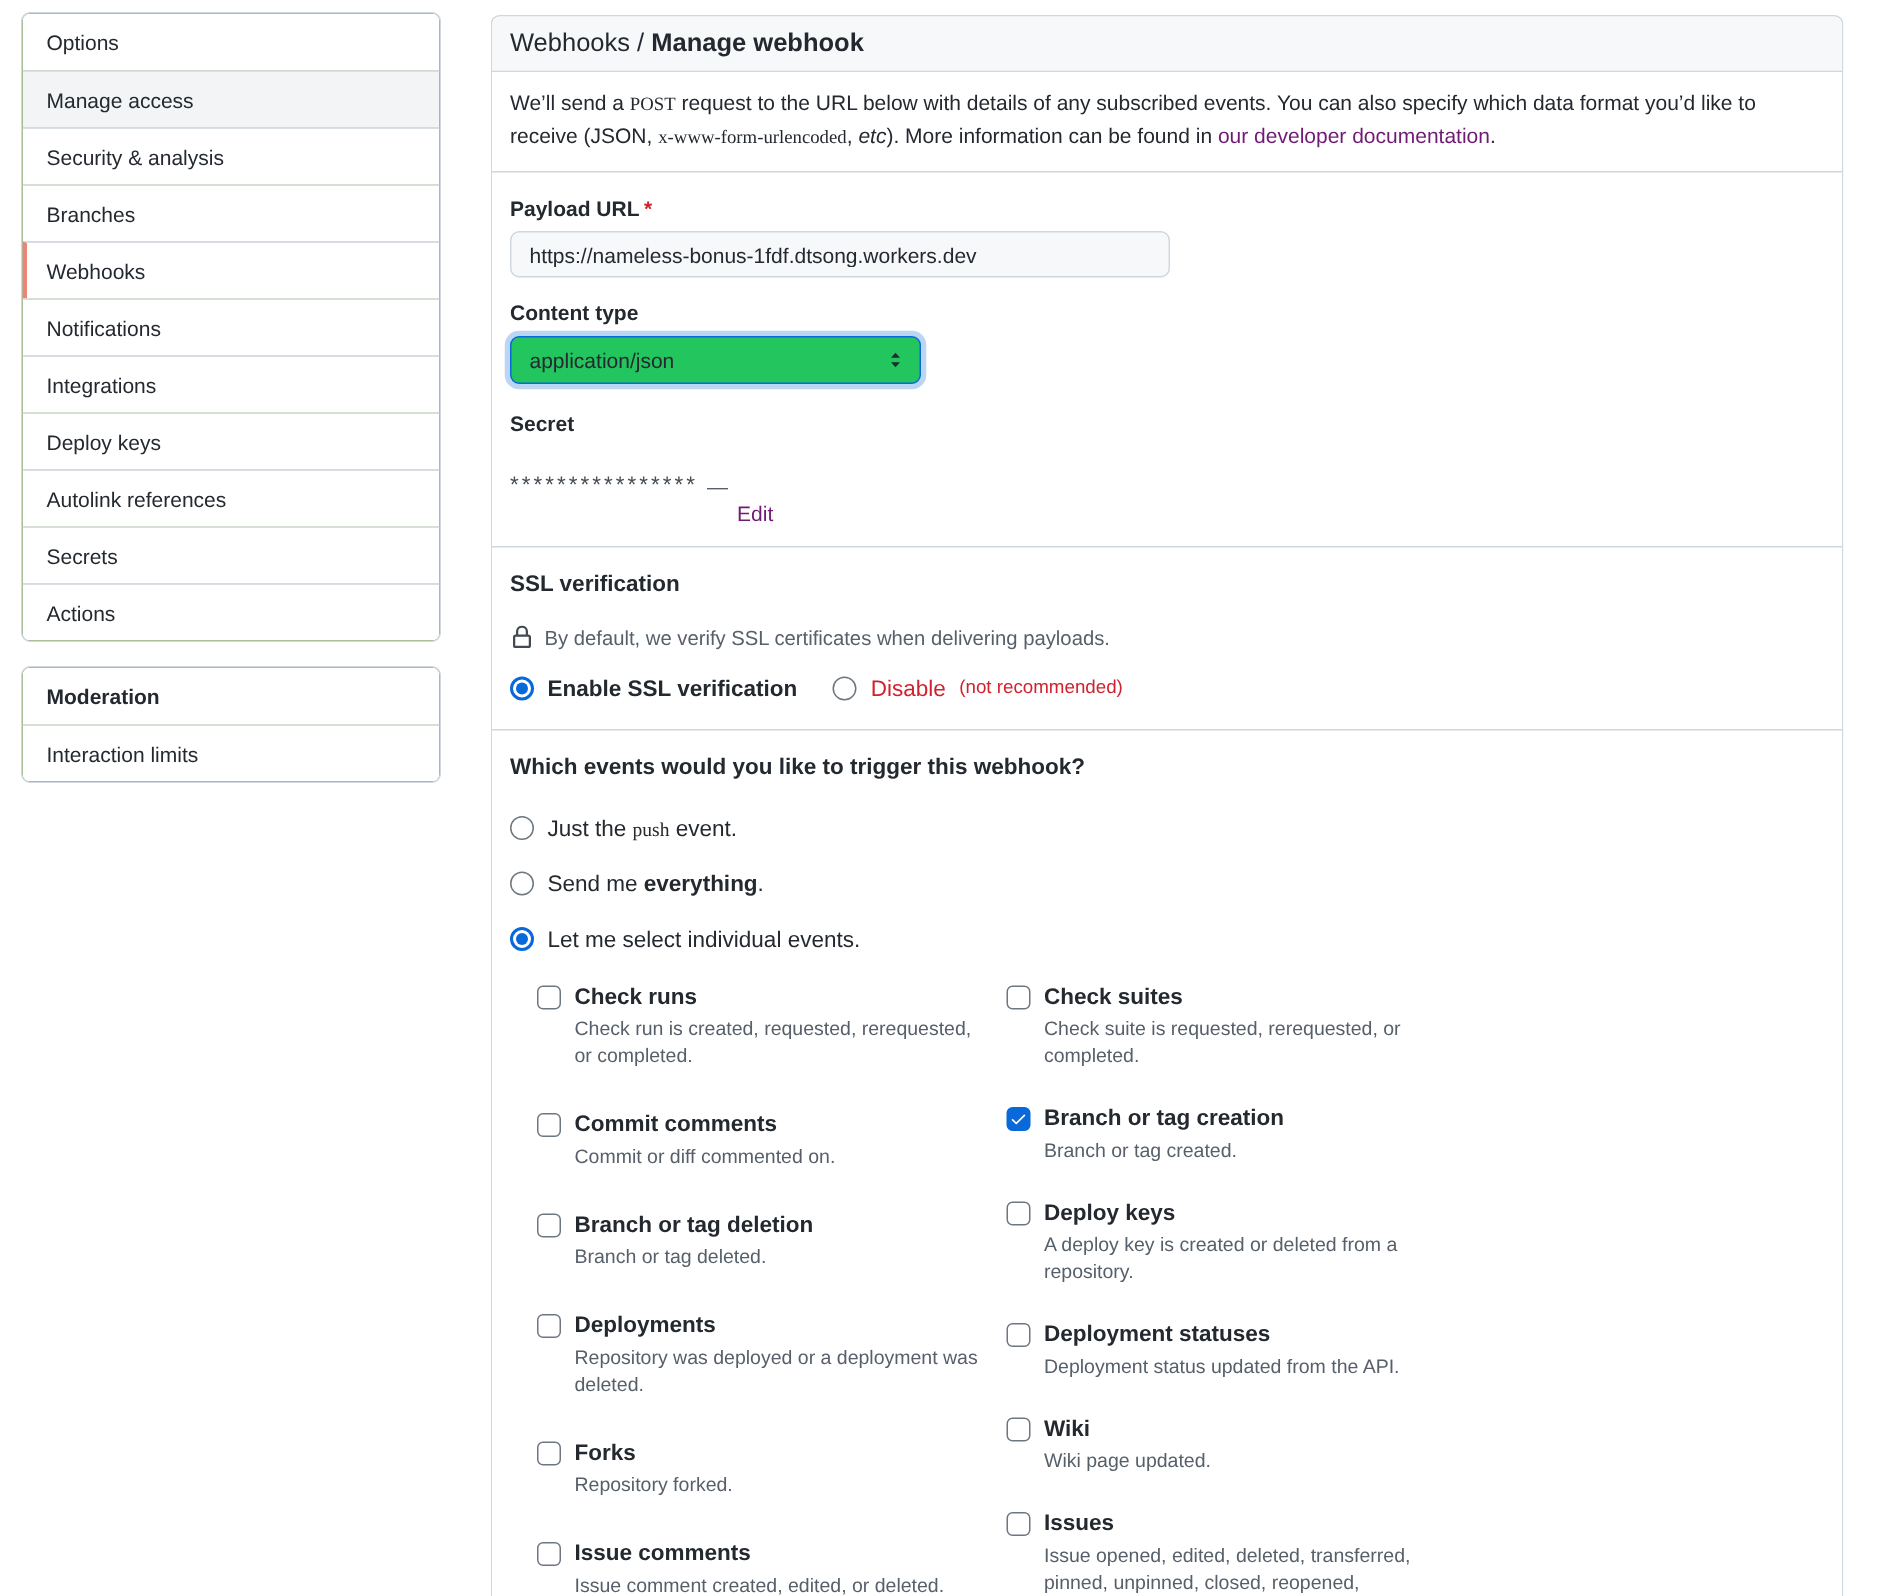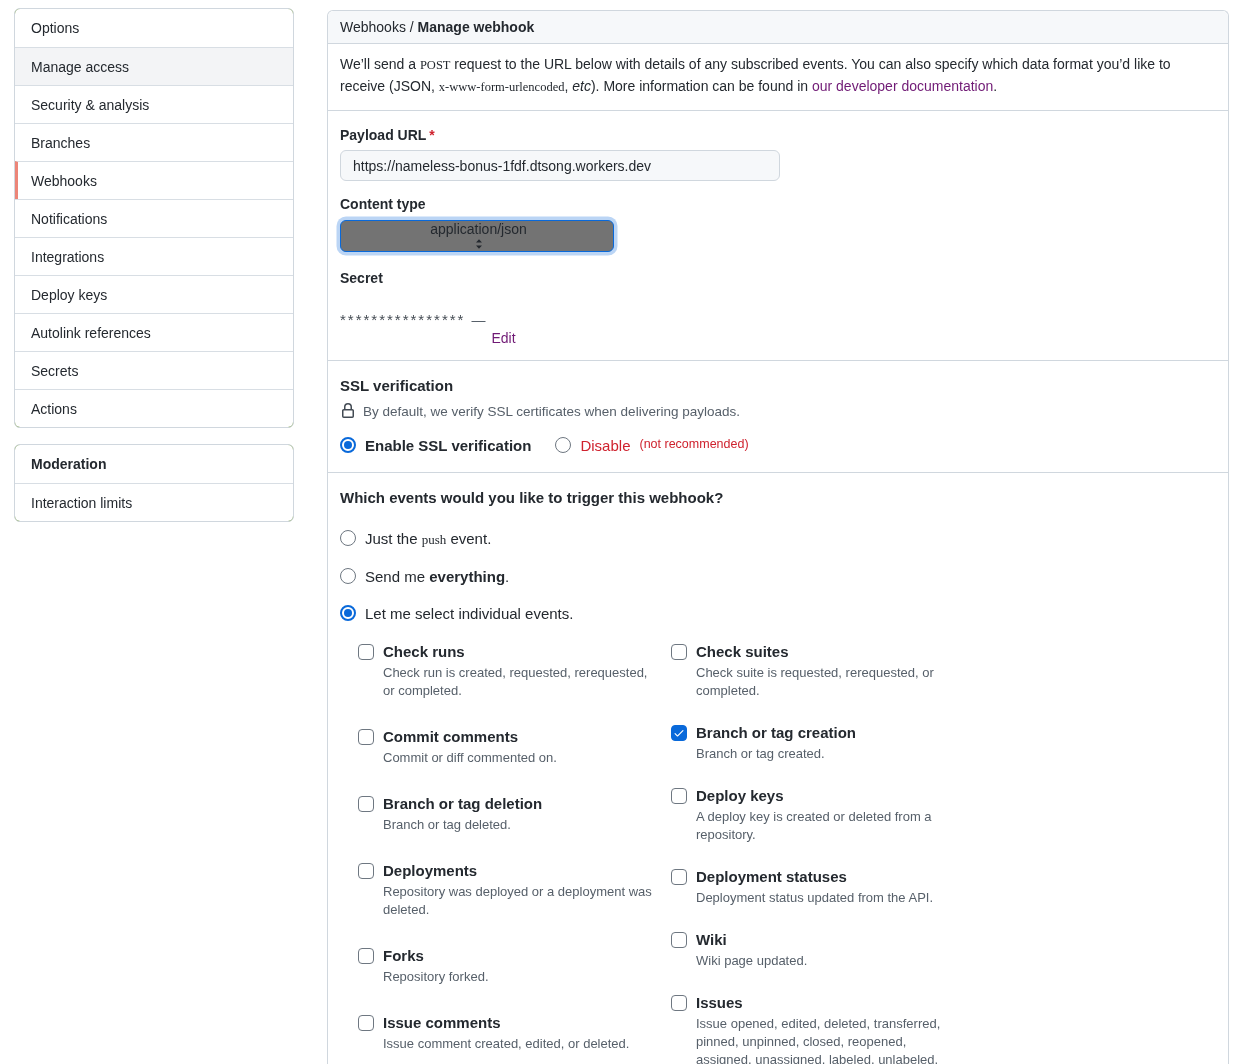--- a/index.html
+++ b/index.html
@@ -46,21 +46,21 @@
     border-bottom:none;
     border-radius:6px 6px 0 0;
     background:#fff;
     min-height:1100px;
   }
   .panel-header {
     background:#f6f8fa;
     border-bottom:1px solid #d0d7de;
     border-radius:6px 6px 0 0;
     padding:8px 12px;
-    font-size:14px;
+    font-size:17px;
   }
   .panel-header .crumb-current { font-weight:700; }
   .panel-intro {
     padding:10px 12px 12px;
     border-bottom:1px solid #d0d7de;
     font-size:14px; line-height:21px;
   }
   code, .mono { font-family:Liberation Serif, serif; font-size:12.5px; }
   .italic { font-style:italic; }
   a.link { color:#701a75; text-decoration:none; cursor:pointer;margin-top:36px; }
@@ -75,37 +75,36 @@
     font-size:14px; color:#24292f;
     background:#f6f8fa;
     border:1px solid #d0d7de;
     border-radius:6px;
     outline:none;
   }
   .ct-label { margin-top:15px; }
   .select {
     margin-top:8px;
     width:274px; height:32px;
-    background:#737373;
+    background:#22c55e;
     border:1.5px solid #0969da;
     border-radius:6px;
     box-shadow:0 0 0 3.5px rgba(9,105,218,0.28);
     display:flex; align-items:center; justify-content:space-between;
     padding:0 9px 0 12px;
     font-size:14px;
     cursor:pointer;
-    flex-direction:column;
   }
   .secret-label { margin-top:18px; }
   .secret-row { margin-top:8px; font-size:14px; display:flex; align-items:center; gap:6px; }
   .masked { color:#454c54; letter-spacing:2px; font-size:15px; line-height:14px; }
   .dash { color:#57606a; }
   .ssl-area { padding:16px 12px 18px; border-bottom:1px solid #d0d7de; }
   .section-heading { font-size:15px; font-weight:700; }
-  .ssl-note { margin-top:9px; display:flex; align-items:center; gap:7px; color:#57606a; font-size:13.5px; }
+  .ssl-note { margin-top:19px; display:flex; align-items:center; gap:7px; color:#57606a; font-size:13.5px; }
   .ssl-radios { margin-top:18px; display:flex; align-items:center; gap:24px; }
   .radio-row { display:flex; align-items:flex-start; gap:9px; font-size:15px; cursor:pointer; }
   .radio {
     width:16px; height:16px; flex:none;
     border:1.5px solid #6e7781; border-radius:50%;
     background:#fff; position:relative;
   }
   .radio.checked { border:2px solid #0969da; }
   .radio.checked::after {
     content:''; position:absolute; inset:2px;

